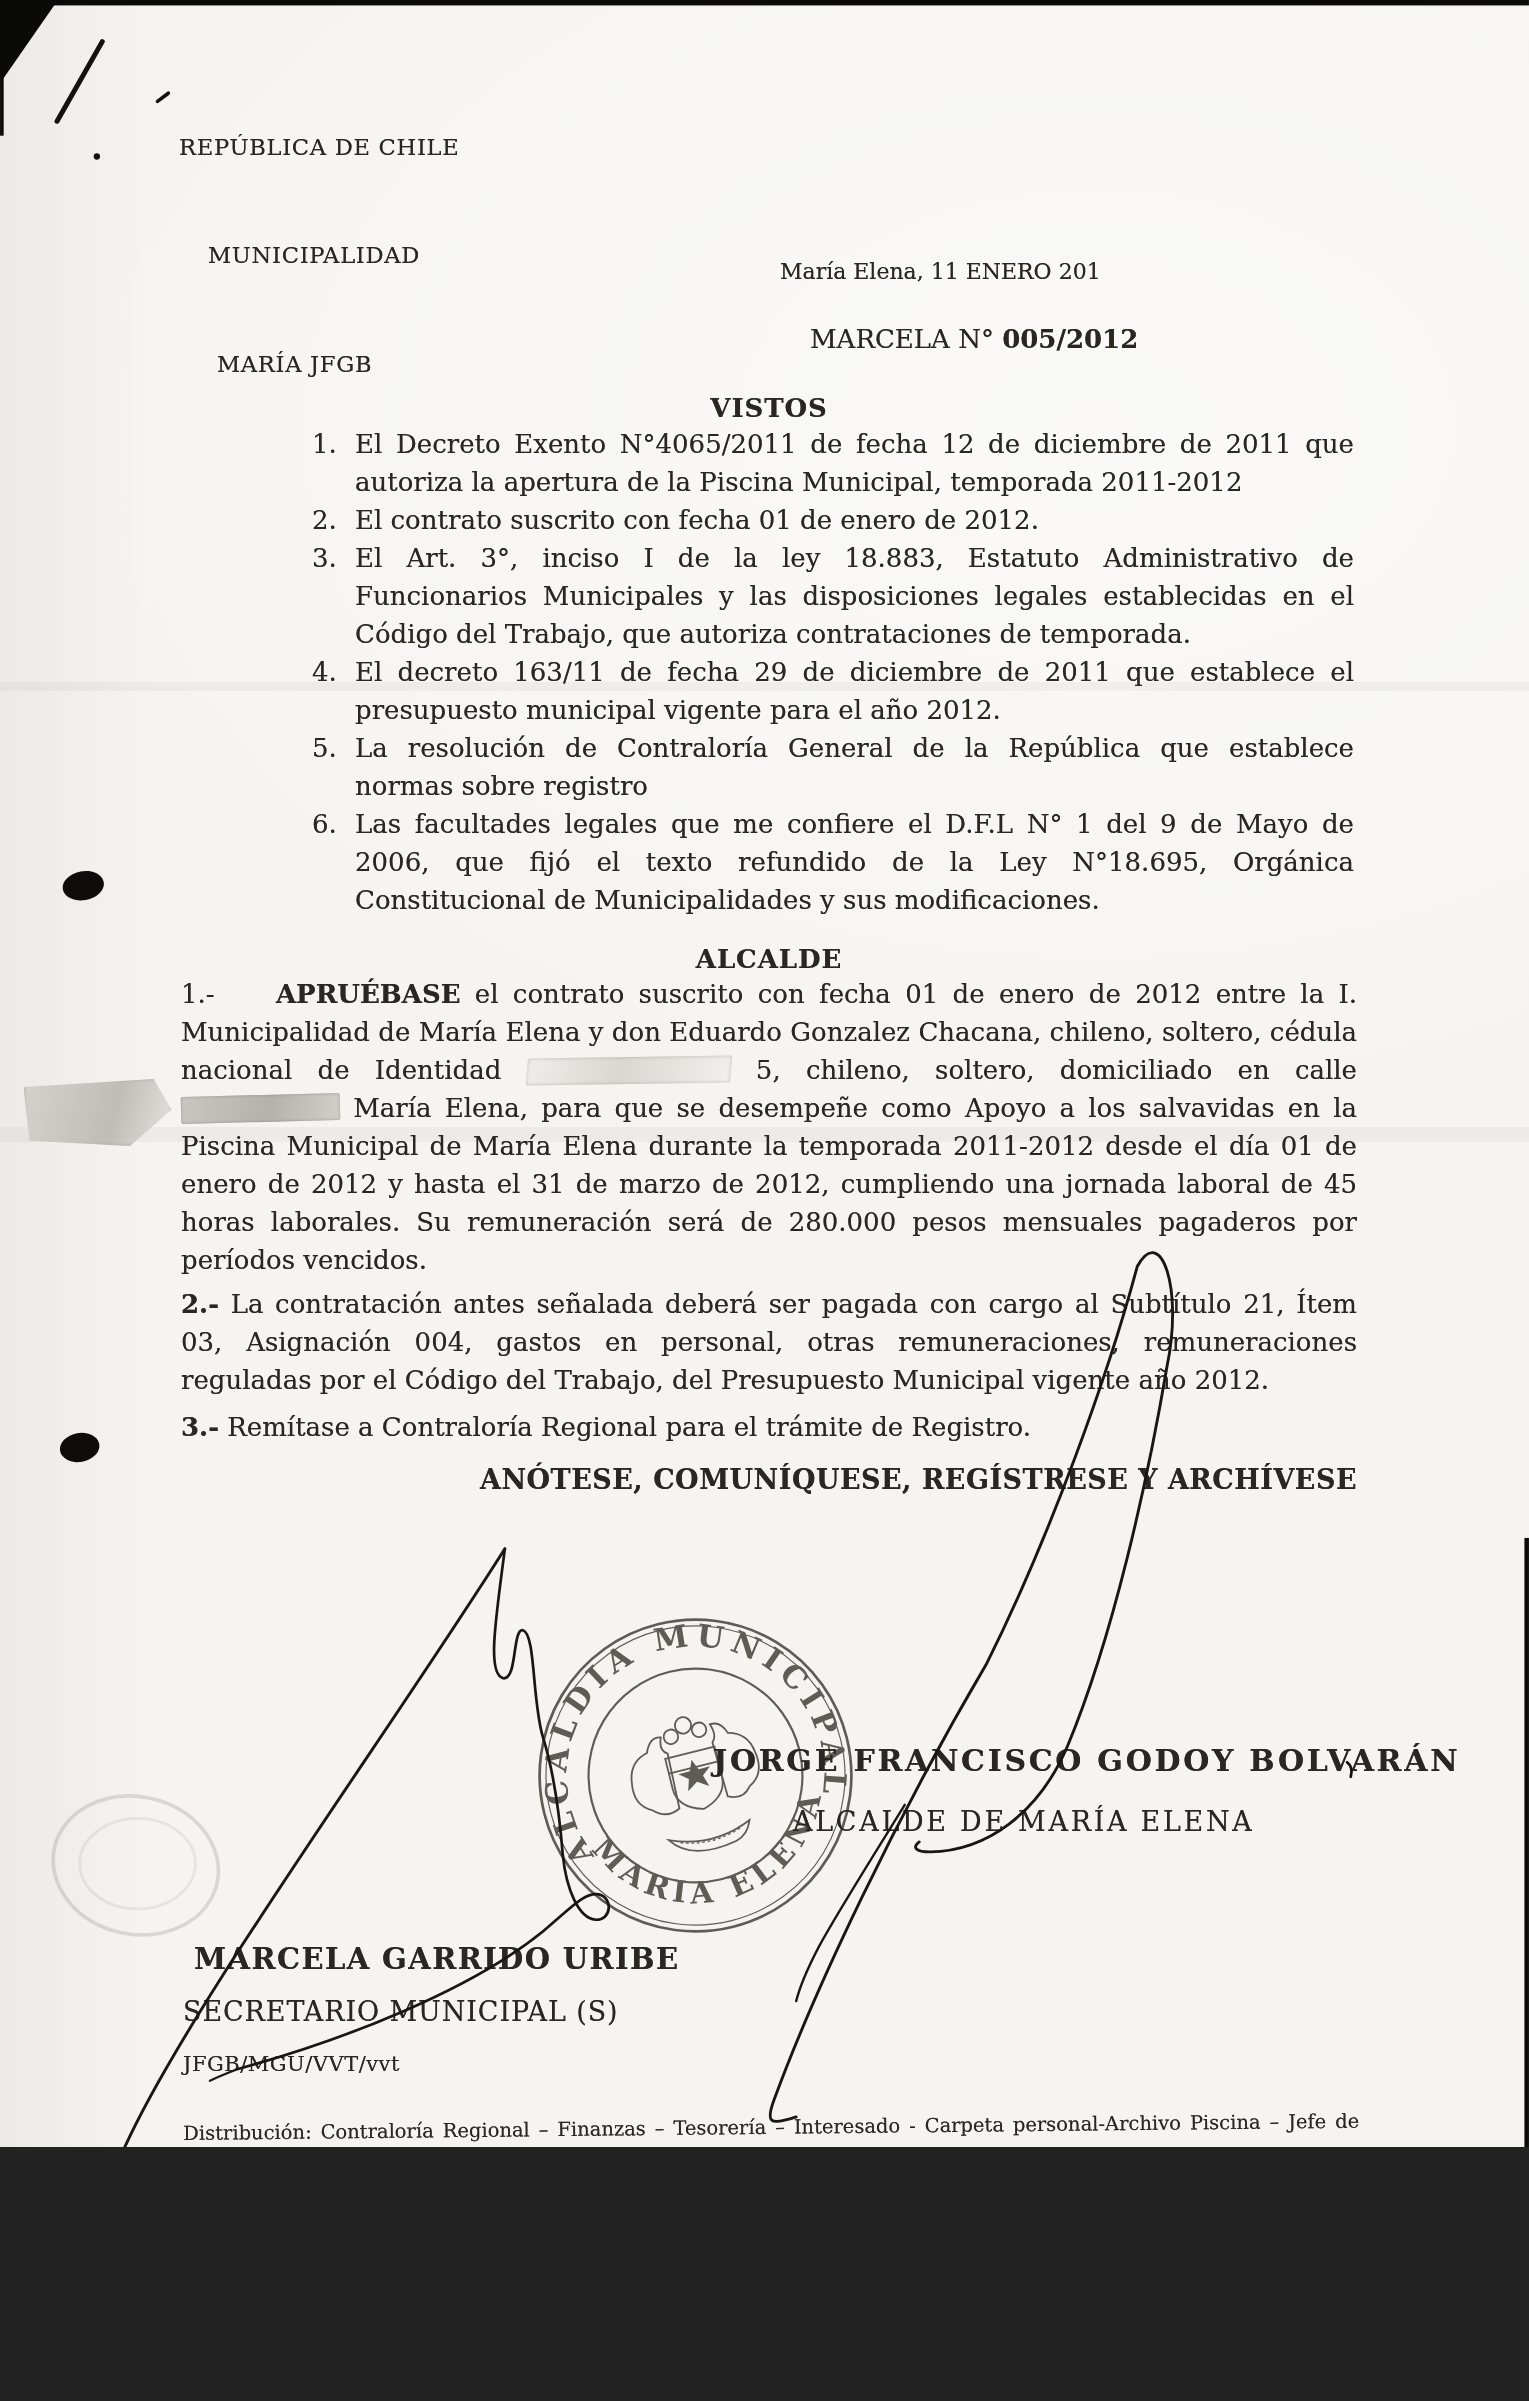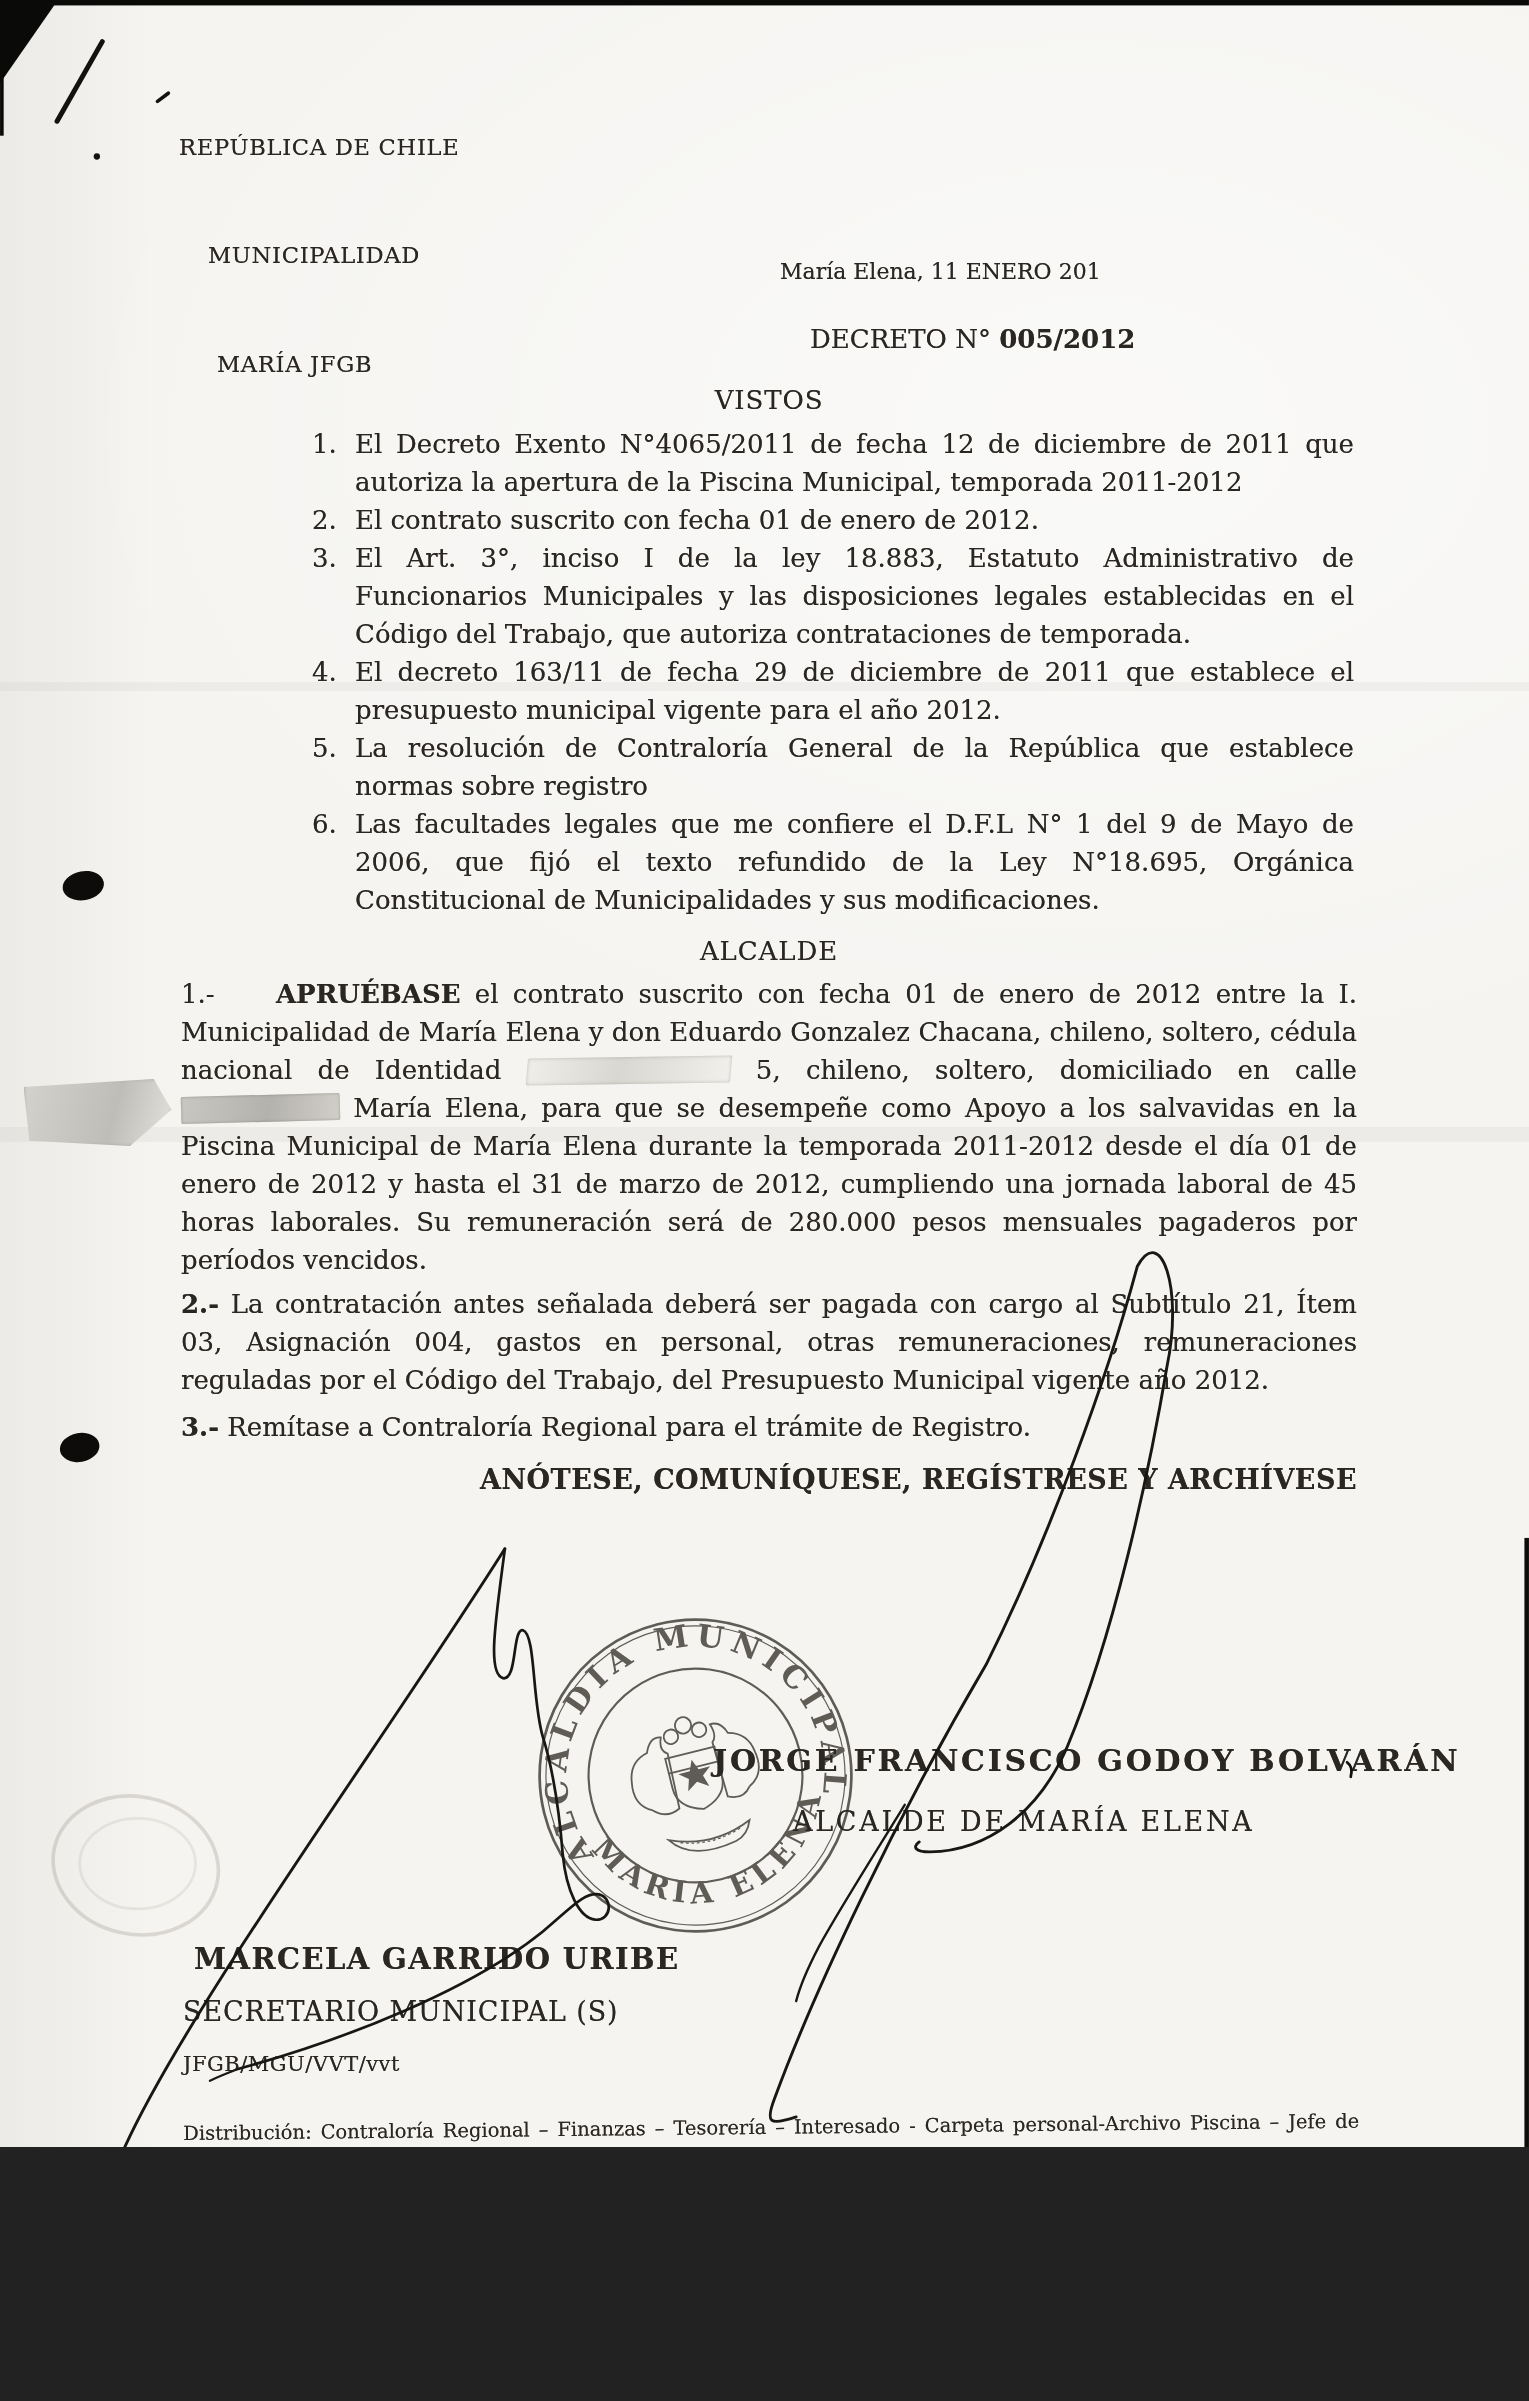--- a/index.html
+++ b/index.html
@@ -17,21 +17,21 @@
   }
   .ink{ text-shadow:0 0 0.5px rgba(45,40,34,.65); }
   .abs{ position:absolute; }
   .b{ font-weight:bold; }
   .just{ text-align:justify; }
   .center{ text-align:center; }
 
   .letterhead-line{ font-size:22.6px; letter-spacing:0.7px; white-space:nowrap; }
   .dateline{ font-size:22px; white-space:nowrap; }
   .decree-line{ font-size:26px; white-space:nowrap; }
-  .section-head{ left:181px; width:1176px; font-size:26px; font-weight:normal; letter-spacing:0.9px; }
+  .section-head{ left:181px; width:1176px; font-size:26px; font-weight:bold; letter-spacing:0.9px;margin-top:8px; }
 
   .vistos-list{ left:312px; top:425px; width:1042px; margin:0; padding:0; list-style:none; }
   .vistos-list li{ position:relative; padding-left:43px; font-size:26px; line-height:38px; text-align:justify; }
   .vistos-list .num{ position:absolute; left:0; top:0; }
 
   .body-par{ left:181px; width:1176px; font-size:26px; line-height:38px; margin:0; }
   .p1-num{ display:inline-block; margin-right:47px; }
 
   .redact{ display:inline-block; height:27px; vertical-align:-4.5px; border-radius:1.8px; }
   .redact-id{
@@ -73,21 +73,21 @@
 
   <div class="abs streak" style="top:682px;height:9px;"></div>
   <div class="abs streak" style="top:1127px;height:14.5px;"></div>
 
   <div class="abs letterhead-line ink" style="left:179px;top:134px;">REPÚBLICA DE CHILE</div>
   <div class="abs letterhead-line ink" style="left:208px;top:242px;">MUNICIPALIDAD</div>
   <div class="abs letterhead-line ink" style="left:217px;top:351px;">MARÍA JFGB</div>
 
   <div class="abs dateline ink" style="left:780px;top:259px;">María Elena, 11 ENERO 201</div>
   <div class="abs decree-line ink" style="left:810px;top:324px;">
-    <span>DECRETO N°</span>
+    <span>MARCELA N°</span>
     <span class="b">005/2012</span>
   </div>
 
   <div class="abs section-head center ink" style="top:385px;">VISTOS</div>
 
   <ol class="abs vistos-list ink">
     <li><span class="num">1.</span><span>El Decreto Exento N°4065/2011 de fecha 12 de diciembre de 2011 que autoriza la apertura de la Piscina Municipal, temporada 2011-2012</span></li>
     <li><span class="num">2.</span><span>El contrato suscrito con fecha 01 de enero de 2012.</span></li>
     <li><span class="num">3.</span><span>El Art. 3°, inciso I de la ley 18.883, Estatuto Administrativo de Funcionarios Municipales y las disposiciones legales establecidas en el Código del Trabajo, que autoriza contrataciones de temporada.</span></li>
     <li><span class="num">4.</span><span>El decreto 163/11 de fecha 29 de diciembre de 2011 que establece el presupuesto municipal vigente para el año 2012.</span></li>

